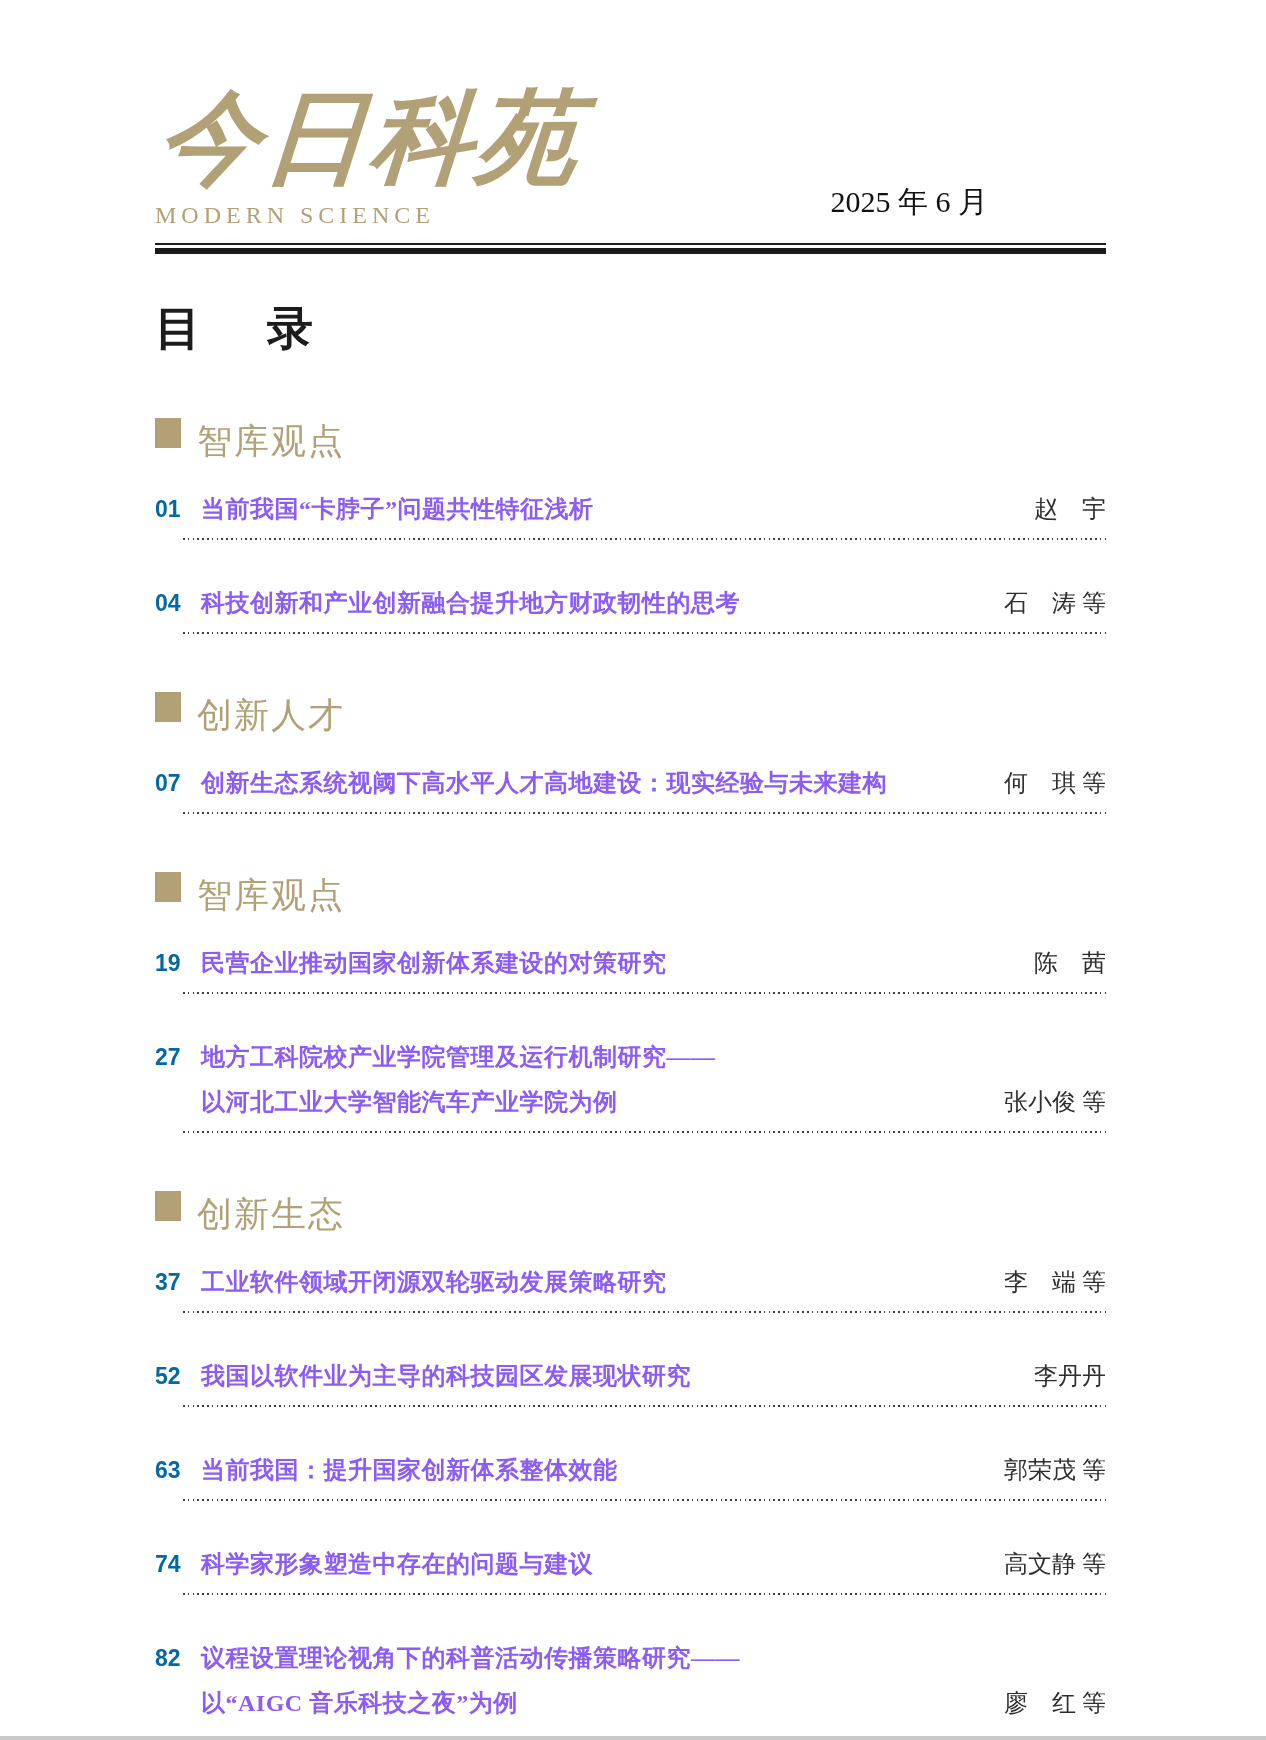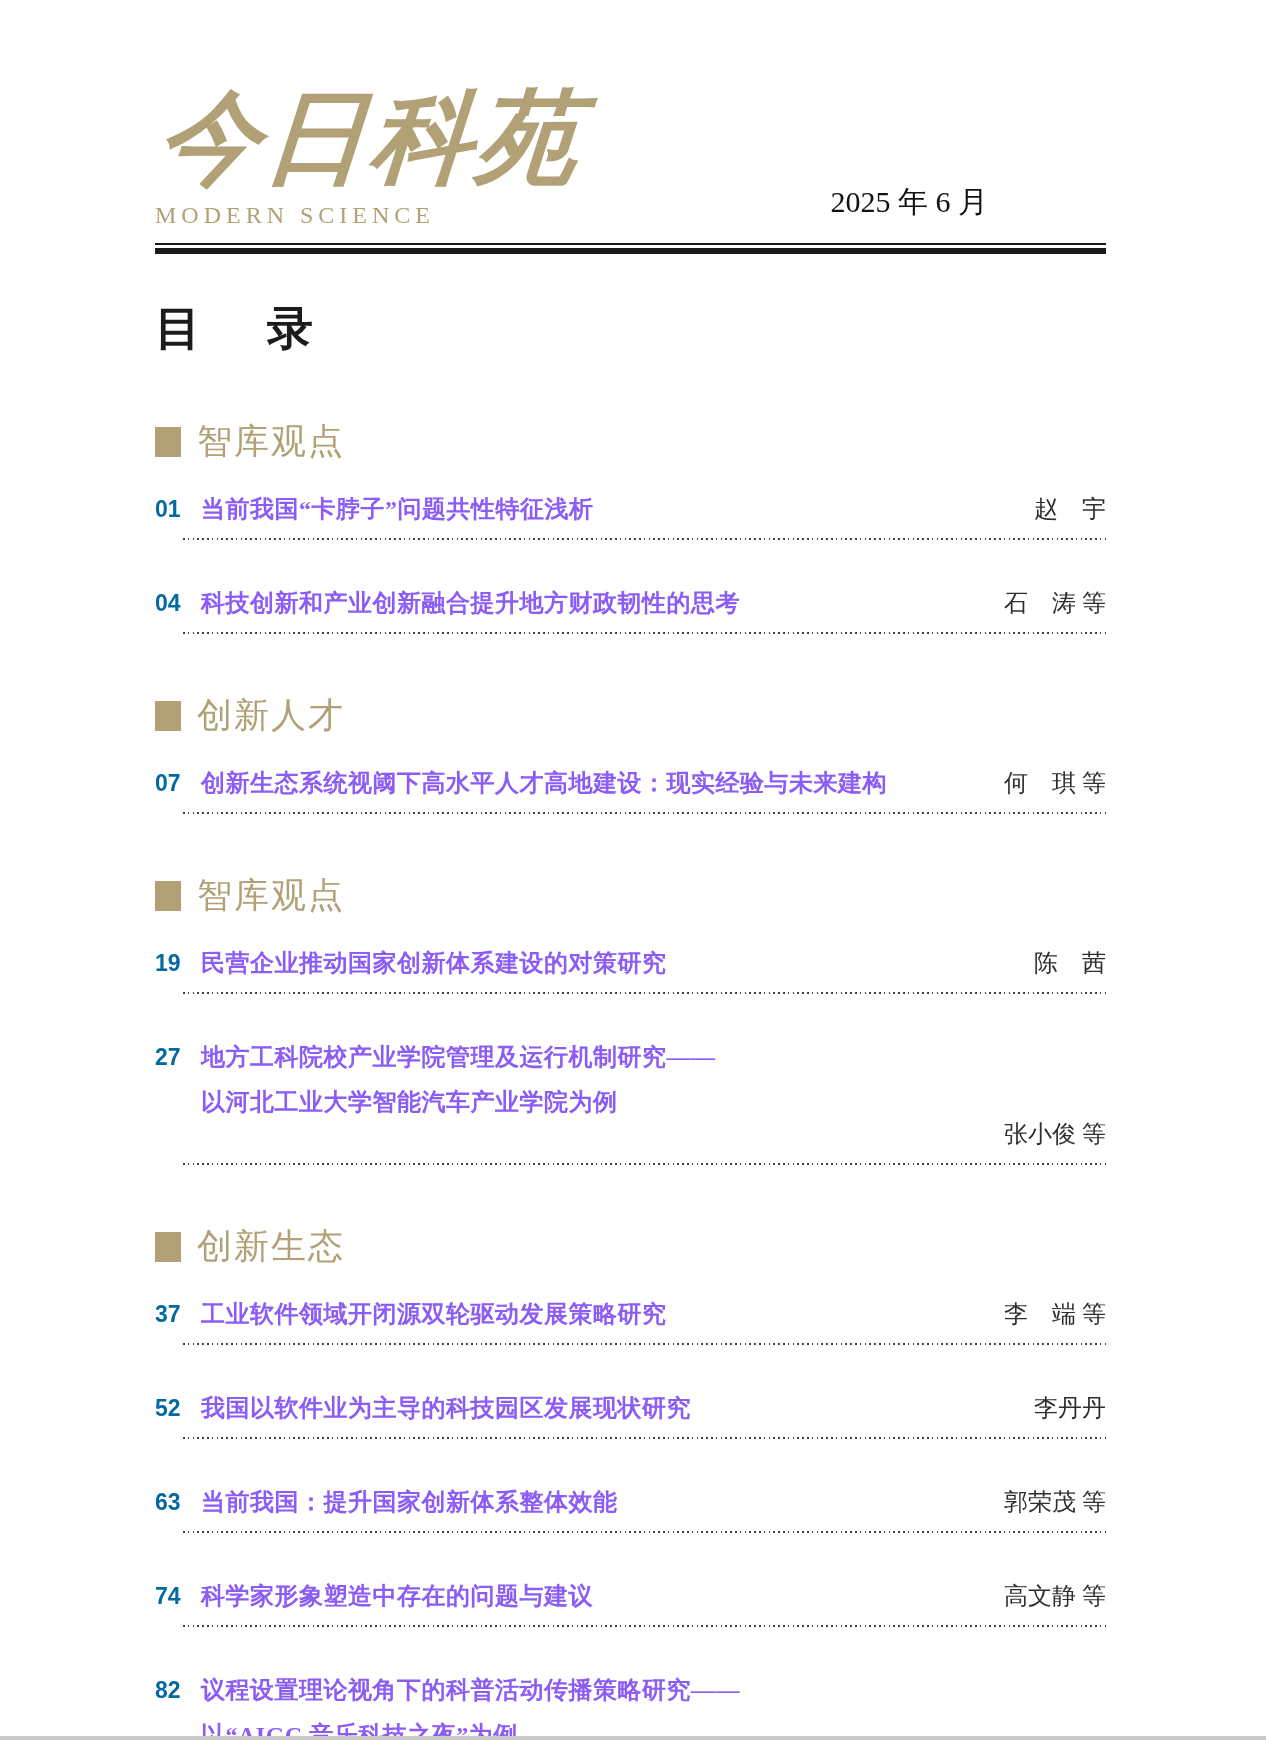--- a/index.html
+++ b/index.html
@@ -49,21 +49,21 @@
   .toc-title {
     margin: 44px 0 24px;
     font-family: "Liberation Sans", "DejaVu Sans", sans-serif;
     font-weight: bold;
     font-size: 46px;
     color: #1c1c1c;
     letter-spacing: 10px;
     white-space: pre;
   }
   
-  .section-head { display: flex; align-items: center; gap: 16px; margin: 58px 0 28px; }
+  .section-head { display: flex; gap: 16px; margin: 58px 0 28px; }
   .section-square {
     width: 26px; height: 30px;
     background: var(--gold);
     flex: none;
   }
   .section-label {
     font-family: "Liberation Sans", "DejaVu Sans", sans-serif;
     font-size: 35px; font-weight: 500;
     color: var(--gold);
     letter-spacing: 2px;
@@ -85,21 +85,21 @@
     white-space: pre;
   }
   .author {
     margin-left: auto;
     font-family: "Liberation Serif", "DejaVu Serif", serif;
     font-weight: 400; font-size: 24px;
     color: #2e2e2e;
     white-space: pre;
     padding-left: 20px;
   }
-  .line.cont { padding-left: 46px; margin-top: 13px; flex-direction: column; }
+  .line.cont { padding-left: 46px; margin-top: 13px; }
   .dotted {
     height: 2px;
     margin: 13px 0 0 28px;
     background-image: repeating-linear-gradient(90deg, #404040 0, #404040 1.6px, transparent 1.6px, transparent 4.8px);
   }
 </style>
 </head>
 <body>
 
 <div class="page">

